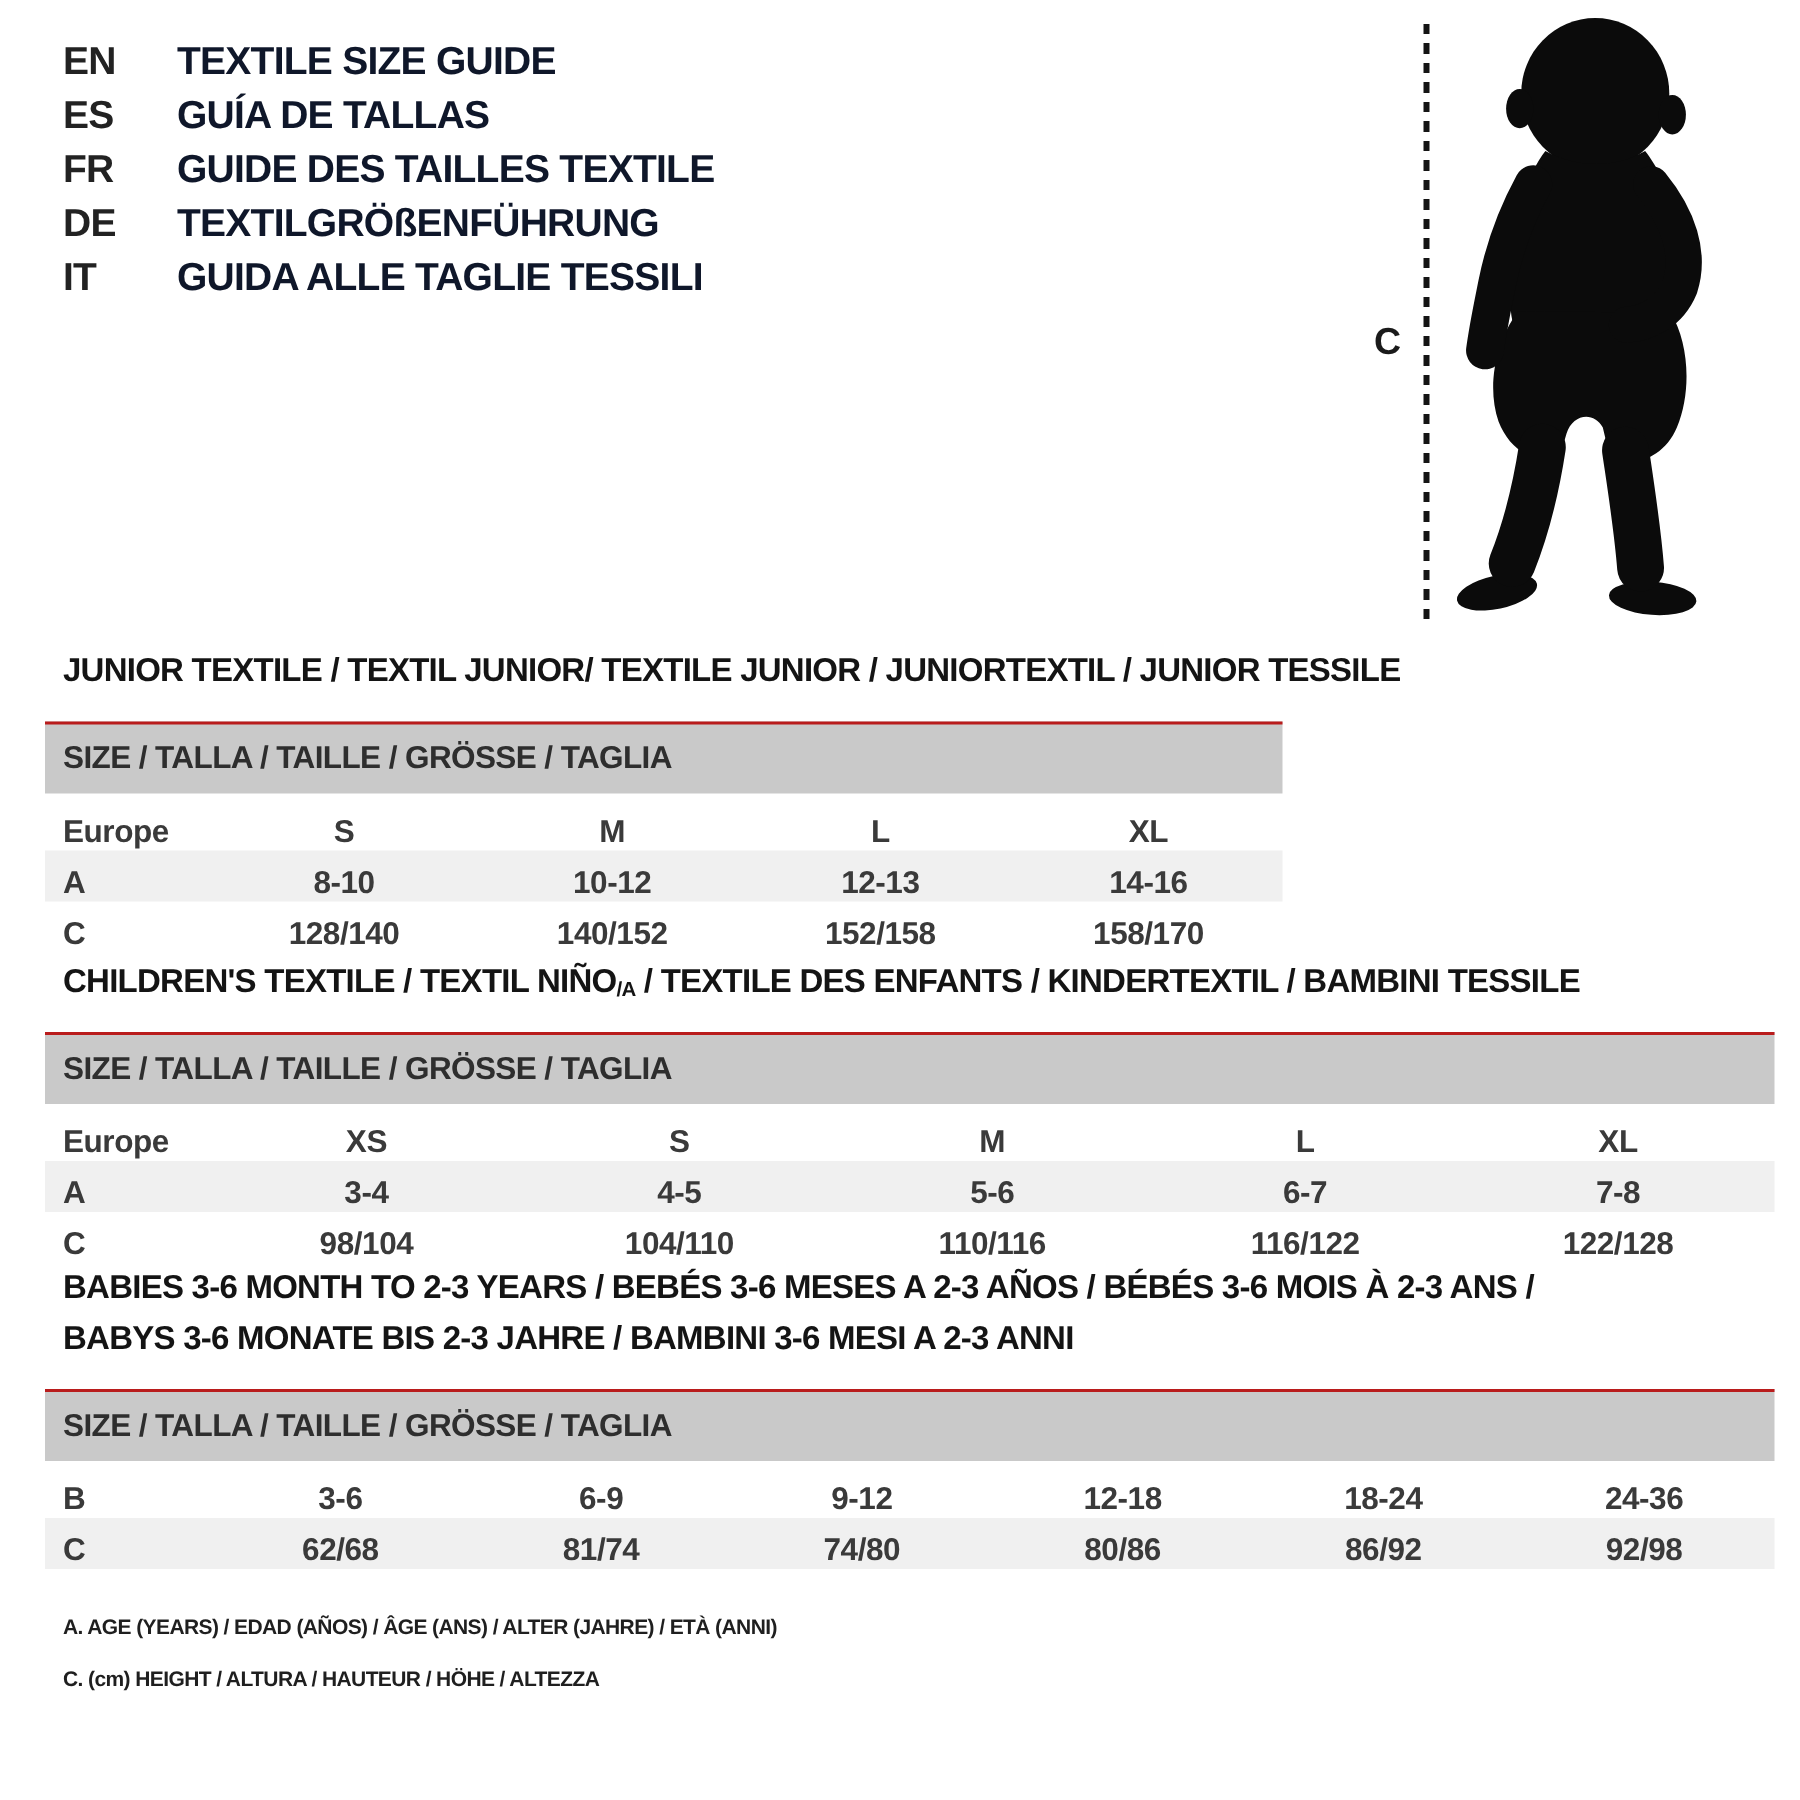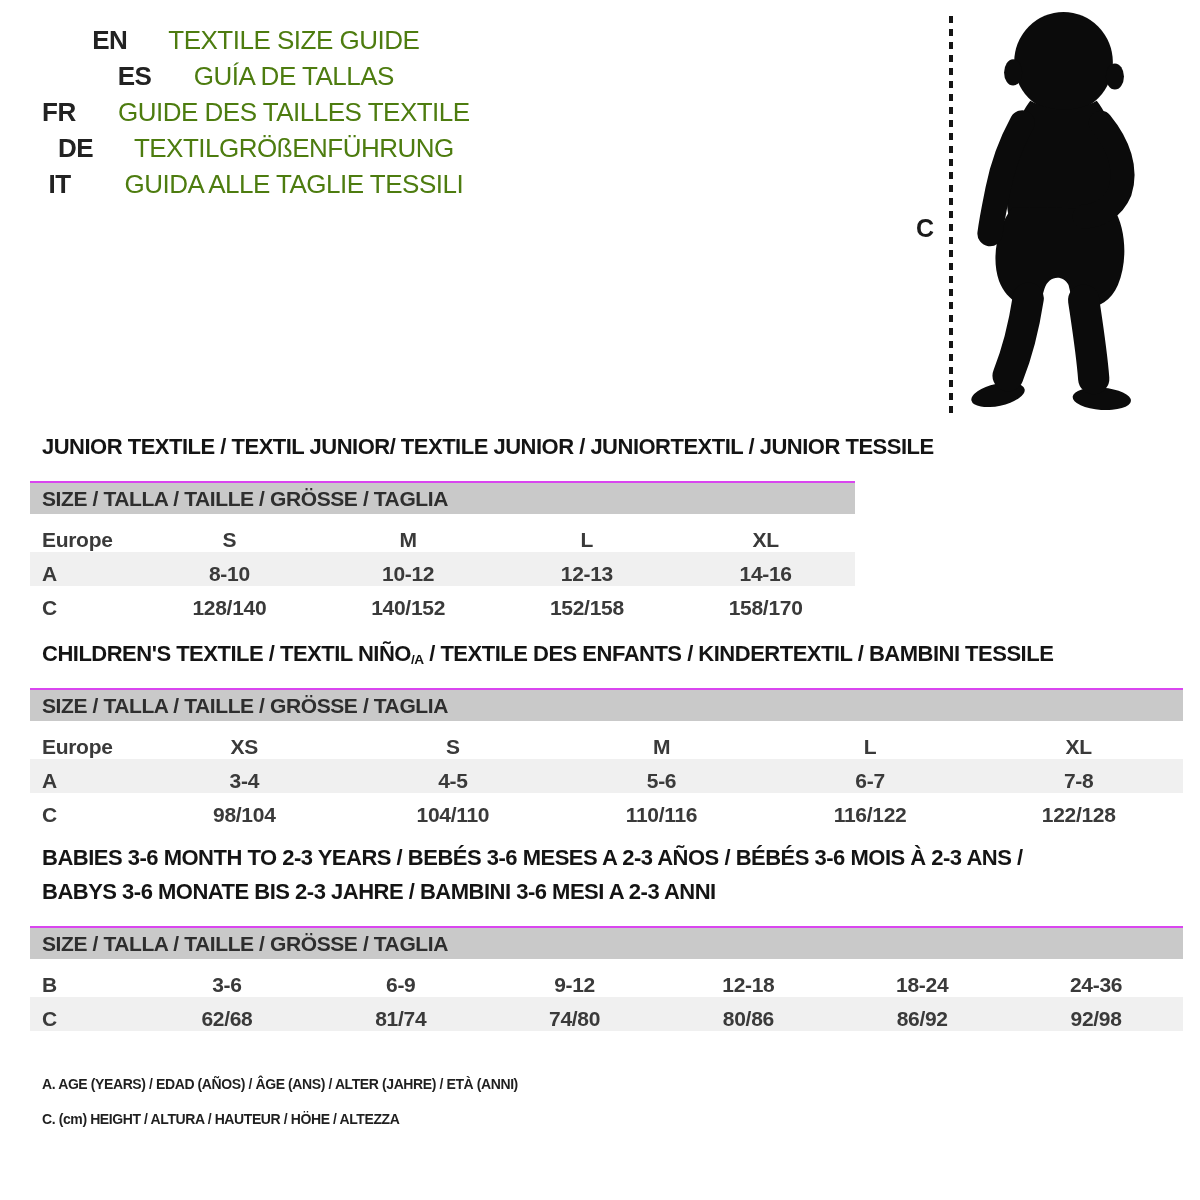--- a/index.html
+++ b/index.html
@@ -9,28 +9,28 @@
     width: 1200px;
     height: 1200px;
     background: #ffffff;
     overflow: hidden;
     font-family: "Liberation Sans", sans-serif;
     color: #1a1a1a;
   }
 
   
   .lang-list { position: absolute; left: 42px; top: 22px; }
-  .lang-row { display: flex; height: 36px; align-items: center; justify-content: center; }
+  .lang-row { display: flex; height: 36px; align-items: center; }
   .lang-code {
     width: 76px; font-size: 26px; font-weight: 700;
     letter-spacing: -0.5px; color: #222;
   }
   .lang-title {
-    font-size: 26px; font-weight: 400;
-    letter-spacing: -0.5px; color: #4d7c0f; white-space: nowrap;
+    font-size: 26px; font-weight: 700;
+    letter-spacing: -0.5px; color: #0f172a; white-space: nowrap;
   }
 
   
   .height-line {
     position: absolute; left: 949px; top: 16px; width: 4px; height: 398px;
     background: repeating-linear-gradient(to bottom, #141414 0px, #141414 7px, transparent 7px, transparent 13px);
   }
   .measure-label {
     position: absolute; left: 916px; top: 214px;
     font-size: 25px; font-weight: 700; color: #1a1a1a;
@@ -41,21 +41,21 @@
   .section-title {
     position: absolute; left: 42px;
     font-size: 22px; font-weight: 700; letter-spacing: -0.5px;
     color: #141414; white-space: nowrap;
   }
   .section-title sub {
     font-size: 0.62em; vertical-align: baseline; position: relative; top: 3px;
   }
   .size-table { position: absolute; left: 30px; }
   .size-band {
-    height: 33px; background: #c9c9c9; border-top: 2px solid #d946ef;
+    height: 48px; background: #c9c9c9; border-top: 2px solid #b91c1c;
     display: flex; align-items: center; padding-left: 12px;
     margin-bottom: 4px;
   }
   .size-band-text {
     font-size: 21px; font-weight: 700; letter-spacing: -0.4px; color: #2e2e2e;
     white-space: nowrap;
   }
   .trow { display: flex; height: 34px; align-items: flex-end; }
   .trow.alt { background: #f0f0f0; }
   .tlabel {

